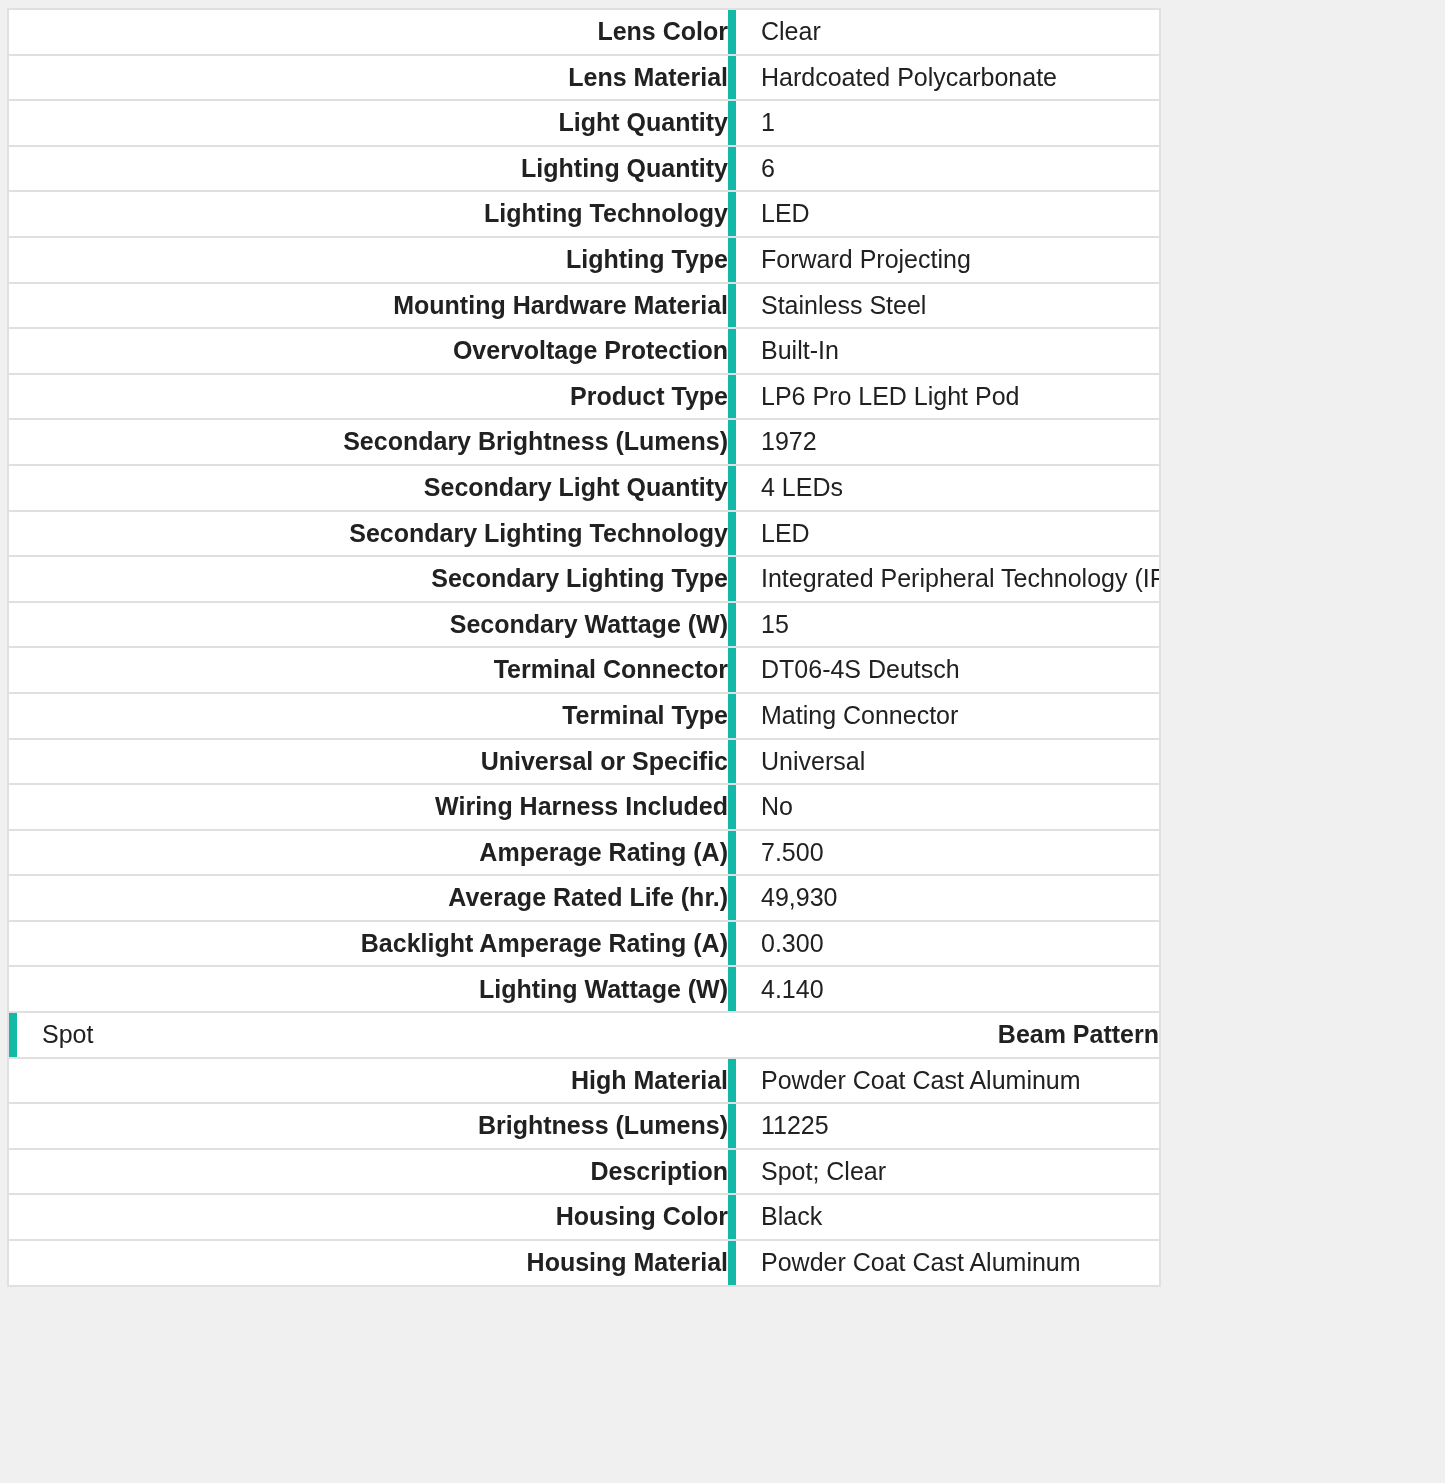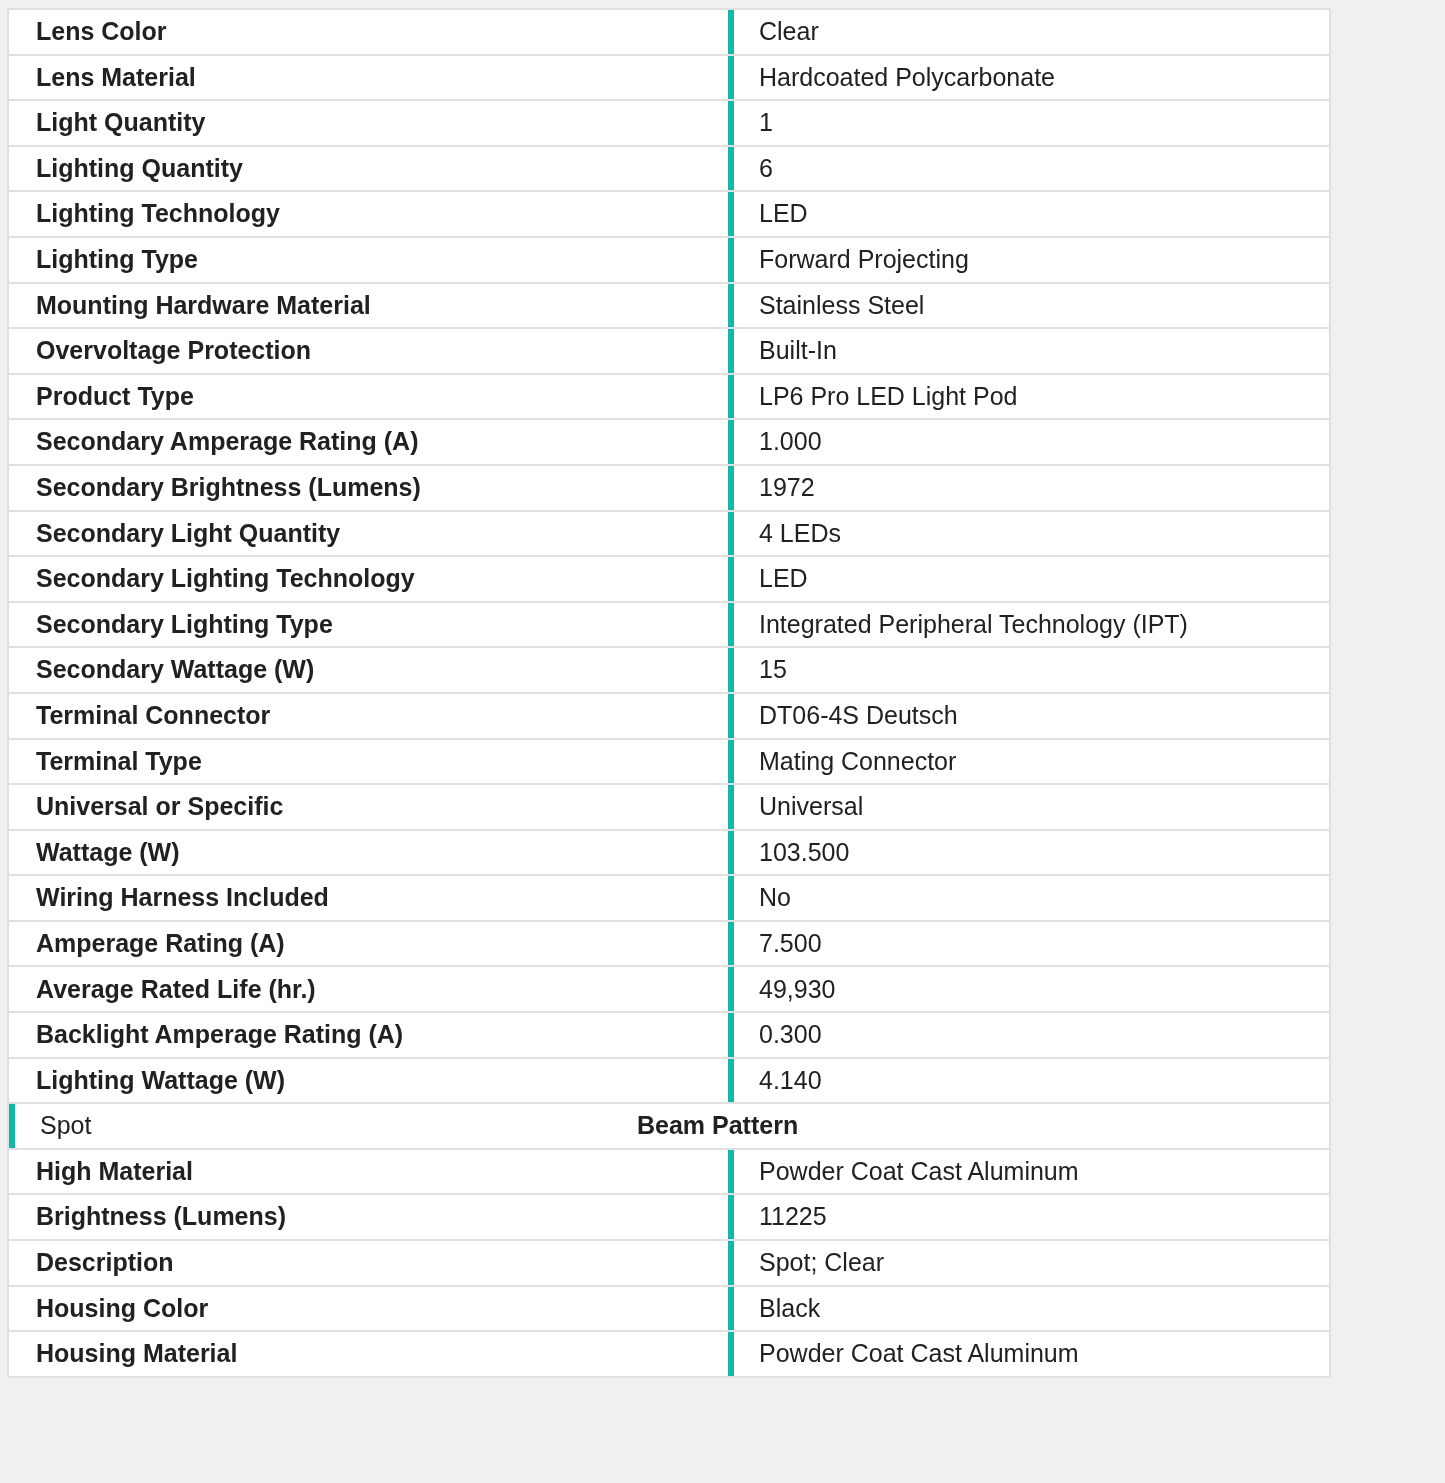--- a/index.html
+++ b/index.html
@@ -11,25 +11,26 @@
     height: 1483px;
     background: #f0f0f0;
     font-family: "Liberation Sans", sans-serif;
     overflow: hidden;
     position: relative;
   }
   .spec-table {
     position: absolute;
     top: 8px;
     left: 7px;
-    width: 1324px;
+    width: 1154px;
     box-sizing: border-box;
     background: #ffffff;
     border: 2px solid #e0e0e0;
     border-bottom: none;
+    text-align: right;
   }
   .row {
     display: flex;
     align-items: center;
     height: 43.6px;
     border-bottom: 2px solid #e0e0e0;
     background: #ffffff;
   }
   .cell {
     box-sizing: border-box;
@@ -42,21 +43,21 @@
   .cell.label {
     flex: 0 0 719px;
     padding-left: 27px;
     font-weight: 700;
   }
   .cell.value {
     flex: 1 1 auto;
     align-self: stretch;
     display: flex;
     align-items: center;
-    border-left: 6px solid #14b8a6;
+    border-left: 8px solid #14b8a6;
     padding-left: 25px;
     font-weight: 400;
   }
 </style>
 </head>
 <body>
 
 <div class="spec-table" id="spec-table">
   <div class="row">
     <div class="cell label">Lens Color</div>
@@ -98,24 +99,20 @@
   <div class="row">
     <div class="cell label">Overvoltage Protection</div>
     <div class="cell value">Built-In</div>
   </div>
 
   <div class="row">
     <div class="cell label">Product Type</div>
     <div class="cell value">LP6 Pro LED Light Pod</div>
   </div>
 
-  <div class="row">
-    <div class="cell label">Secondary Amperage Rating (A)</div>
-    <div class="cell value">1.000</div>
-  </div>
 
   <div class="row">
     <div class="cell label">Secondary Brightness (Lumens)</div>
     <div class="cell value">1972</div>
   </div>
 
   <div class="row">
     <div class="cell label">Secondary Light Quantity</div>
     <div class="cell value">4 LEDs</div>
   </div>
@@ -143,24 +140,20 @@
   <div class="row">
     <div class="cell label">Terminal Type</div>
     <div class="cell value">Mating Connector</div>
   </div>
 
   <div class="row">
     <div class="cell label">Universal or Specific</div>
     <div class="cell value">Universal</div>
   </div>
 
-  <div class="row">
-    <div class="cell label">Wattage (W)</div>
-    <div class="cell value">103.500</div>
-  </div>
 
   <div class="row">
     <div class="cell label">Wiring Harness Included</div>
     <div class="cell value">No</div>
   </div>
 
   <div class="row">
     <div class="cell label">Amperage Rating (A)</div>
     <div class="cell value">7.500</div>
   </div>

